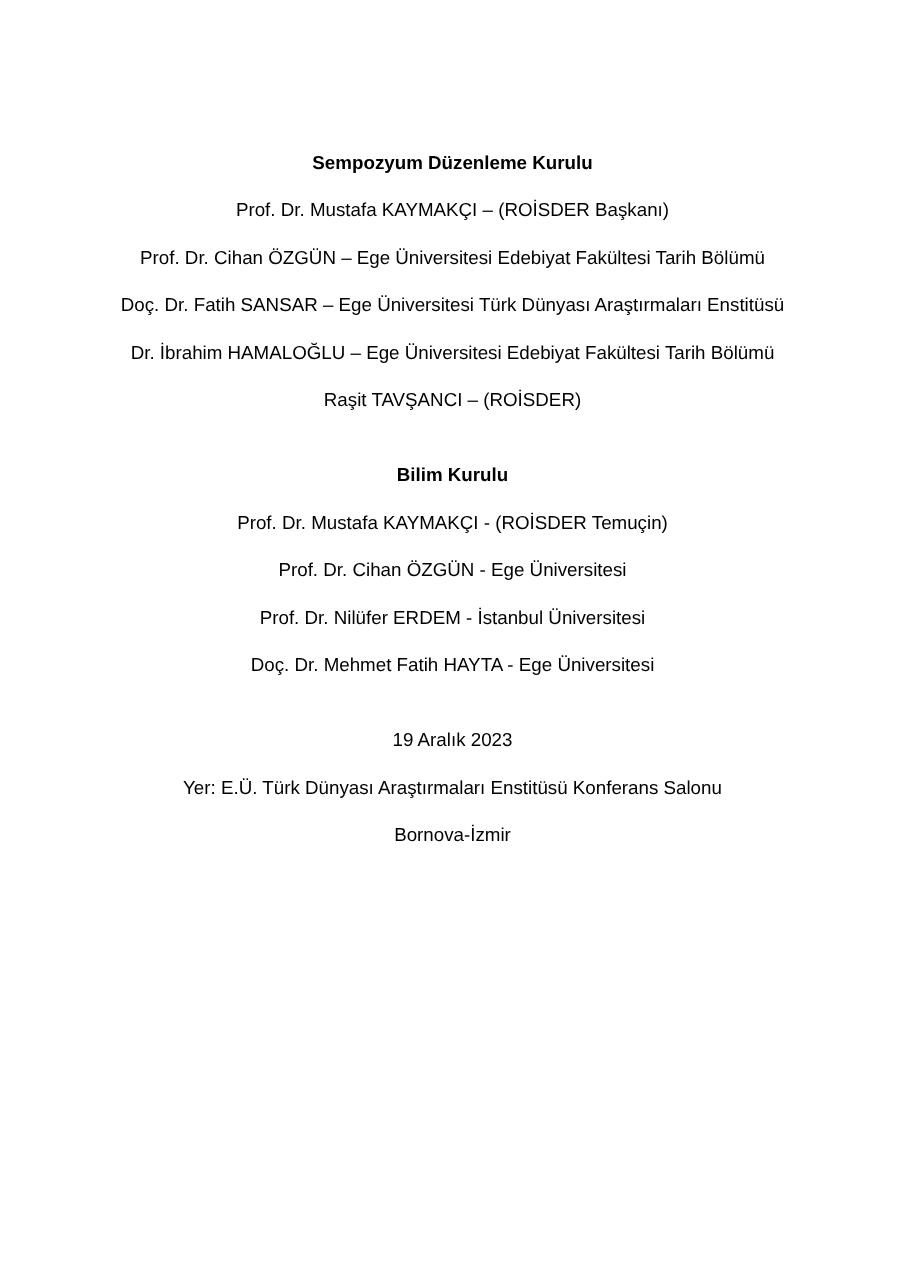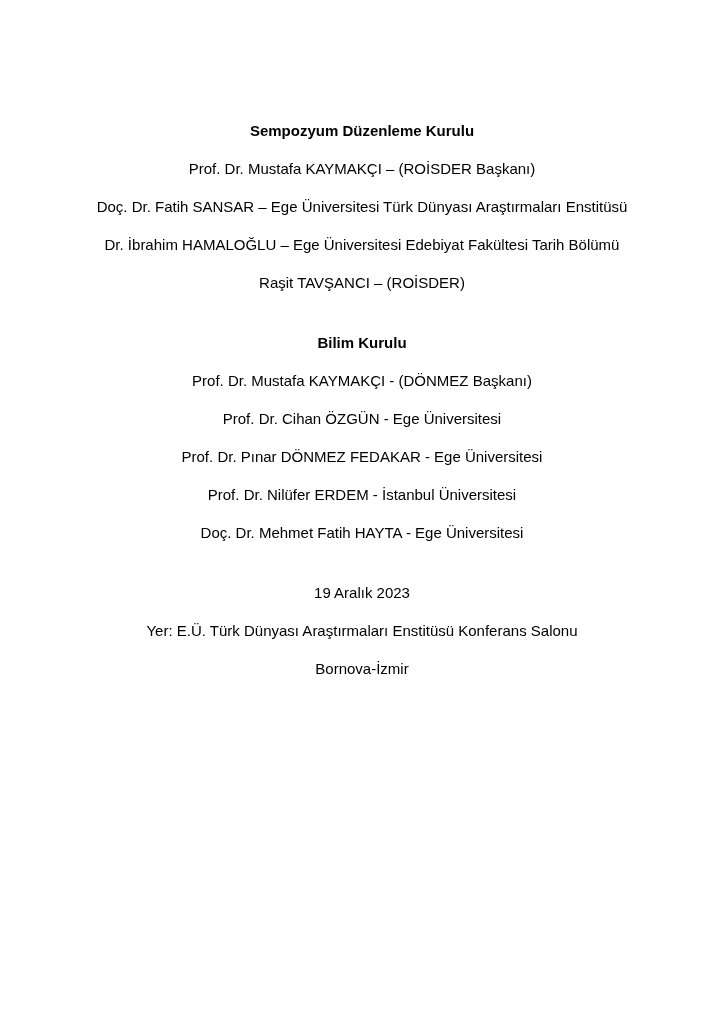--- a/index.html
+++ b/index.html
@@ -46,30 +46,30 @@
 </style>
 </head>
 <body>
 
 <div class="page">
   <div class="doc-body">
 
     <div class="doc-section">
       <p class="section-title">Sempozyum Düzenleme Kurulu</p>
       <p class="doc-line">Prof. Dr. Mustafa KAYMAKÇI – (ROİSDER Başkanı)</p>
+      <p class="doc-line">Prof. Dr. Cihan ÖZGÜN – Ege Üniversitesi Edebiyat Fakültesi Tarih Bölümü</p>
       <p class="doc-line">Doç. Dr. Fatih SANSAR – Ege Üniversitesi Türk Dünyası Araştırmaları Enstitüsü</p>
       <p class="doc-line">Dr. İbrahim HAMALOĞLU – Ege Üniversitesi Edebiyat Fakültesi Tarih Bölümü</p>
       <p class="doc-line">Raşit TAVŞANCI – (ROİSDER)</p>
     </div>
 
     <div class="doc-section">
       <p class="section-title">Bilim Kurulu</p>
-      <p class="doc-line">Prof. Dr. Mustafa KAYMAKÇI - (DÖNMEZ Başkanı)</p>
+      <p class="doc-line">Prof. Dr. Mustafa KAYMAKÇI - (ROİSDER Temuçin)</p>
       <p class="doc-line">Prof. Dr. Cihan ÖZGÜN - Ege Üniversitesi</p>
-      <p class="doc-line">Prof. Dr. Pınar DÖNMEZ FEDAKAR - Ege Üniversitesi</p>
       <p class="doc-line">Prof. Dr. Nilüfer ERDEM - İstanbul Üniversitesi</p>
       <p class="doc-line">Doç. Dr. Mehmet Fatih HAYTA - Ege Üniversitesi</p>
     </div>
 
     <div class="doc-section">
       <p class="doc-line">19 Aralık 2023</p>
       <p class="doc-line">Yer: E.Ü. Türk Dünyası Araştırmaları Enstitüsü Konferans Salonu</p>
       <p class="doc-line">Bornova-İzmir</p>
     </div>
 

